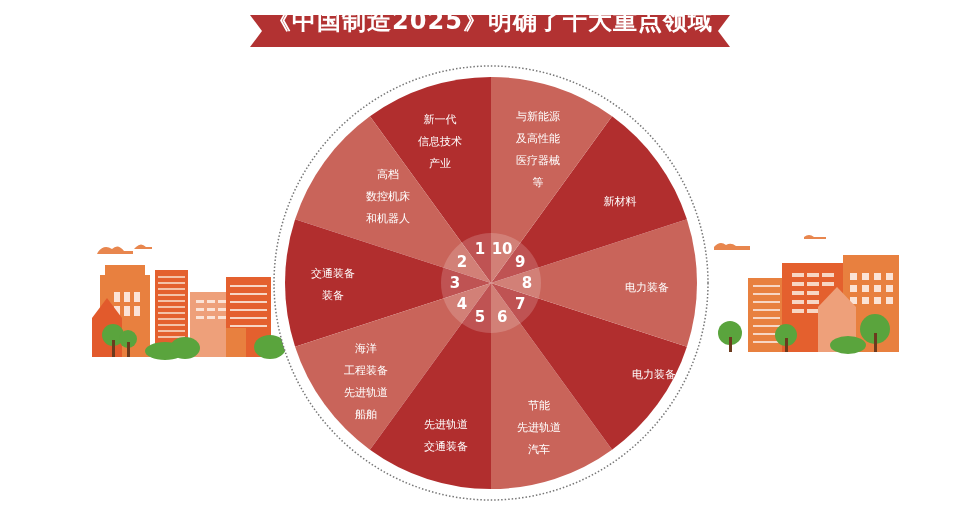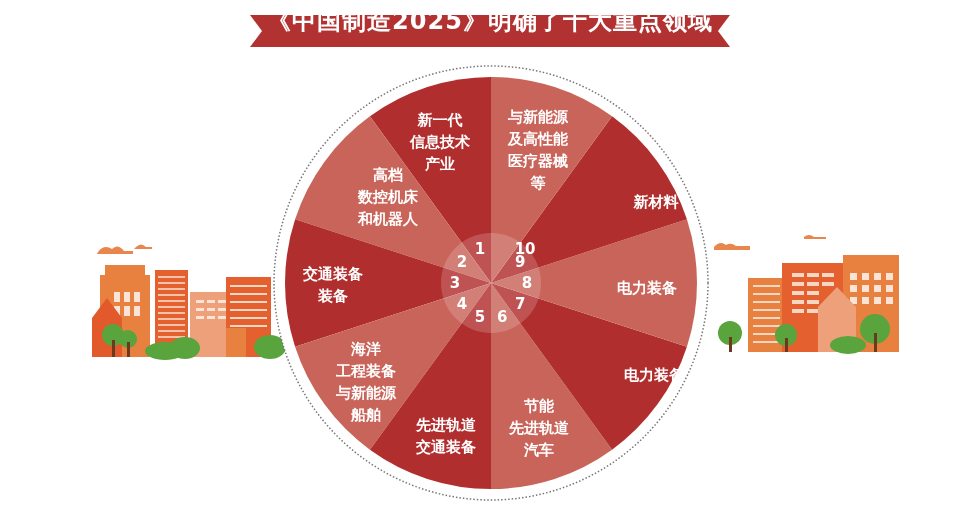--- a/index.html
+++ b/index.html
@@ -2,21 +2,21 @@
 <html><head>
 <meta charset="utf-8">
 <style>
   html,body{margin:0;padding:0;background:#ffffff;}
   body{width:974px;height:510px;position:relative;overflow:hidden;font-family:"DejaVu Sans","Liberation Sans",sans-serif;}
   #banner{position:absolute;left:0;top:0;width:974px;height:60px;}
   #title{position:absolute;left:250px;top:4px;width:480px;height:34px;line-height:34px;text-align:center;color:#fff;font-weight:bold;font-size:24px;letter-spacing:1px;}
   #city-left{position:absolute;left:90px;top:230px;}
   #city-right{position:absolute;left:700px;top:225px;}
   #wheel{position:absolute;left:0;top:0;width:974px;height:510px;}
-  .lbl{position:absolute;color:#fff;font-weight:bold;font-size:15px;line-height:22px;text-align:center;white-space:pre-line;transform:translate(-50%,-50%);}
+  .lbl{position:absolute;color:#fff;font-weight:normal;font-size:11px;line-height:22px;text-align:center;white-space:pre-line;transform:translate(-50%,-50%);}
   .num{position:absolute;color:#fff;font-weight:bold;font-size:15px;transform:translate(-50%,-50%);}
 </style>
 </head>
 <body>
 
 <svg id="banner" viewBox="0 0 974 60">
   <polygon points="250,15 730,15 718,31 730,47 250,47 262,31" fill="#b23232"></polygon>
 </svg>
 <div id="title">《中国制造2025》明确了十大重点领域</div>
 
@@ -155,34 +155,34 @@
     <div class="num" style="left: 479.875px; top: 248.762px;">1</div>
     <div class="lbl" style="left: 388px; top: 197px;">高档
 数控机床
 和机器人</div>
     <div class="num" style="left: 461.875px; top: 261.84px;">2</div>
     <div class="lbl" style="left: 333px; top: 285px;">交通装备
 装备</div>
     <div class="num" style="left: 455px; top: 283px;">3</div>
     <div class="lbl" style="left: 366px; top: 382px;">海洋
 工程装备
-与新能源
+先进轨道
 船舶</div>
     <div class="num" style="left: 461.875px; top: 304.16px;">4</div>
     <div class="lbl" style="left: 446px; top: 436px;">先进轨道
 交通装备</div>
     <div class="num" style="left: 479.875px; top: 317.238px;">5</div>
     <div class="lbl" style="left: 539px; top: 428px;">节能
 先进轨道
 汽车</div>
     <div class="num" style="left: 502.125px; top: 317.238px;">6</div>
     <div class="lbl" style="left: 614px; top: 375px; margin-left: 40px;">电力装备</div>
     <div class="num" style="left: 520.125px; top: 304.16px;">7</div>
     <div class="lbl" style="left: 647px; top: 288px;">电力装备</div>
     <div class="num" style="left: 527px; top: 283px;">8</div>
-    <div class="lbl" style="left: 620px; top: 202px; margin-left: 36px;">新材料</div>
+    <div class="lbl" style="left: 620px; top: 202px;">新材料</div>
     <div class="num" style="left: 520.125px; top: 261.84px;">9</div>
     <div class="lbl" style="left: 538px; top: 150px;">与新能源
 及高性能
 医疗器械
 等</div>
-    <div class="num" style="left: 502.125px; top: 248.762px; margin-left: 23px;">10</div>
+    <div class="num" style="left: 502.125px; top: 248.762px;">10</div>
   </div>
 
 </body></html>

